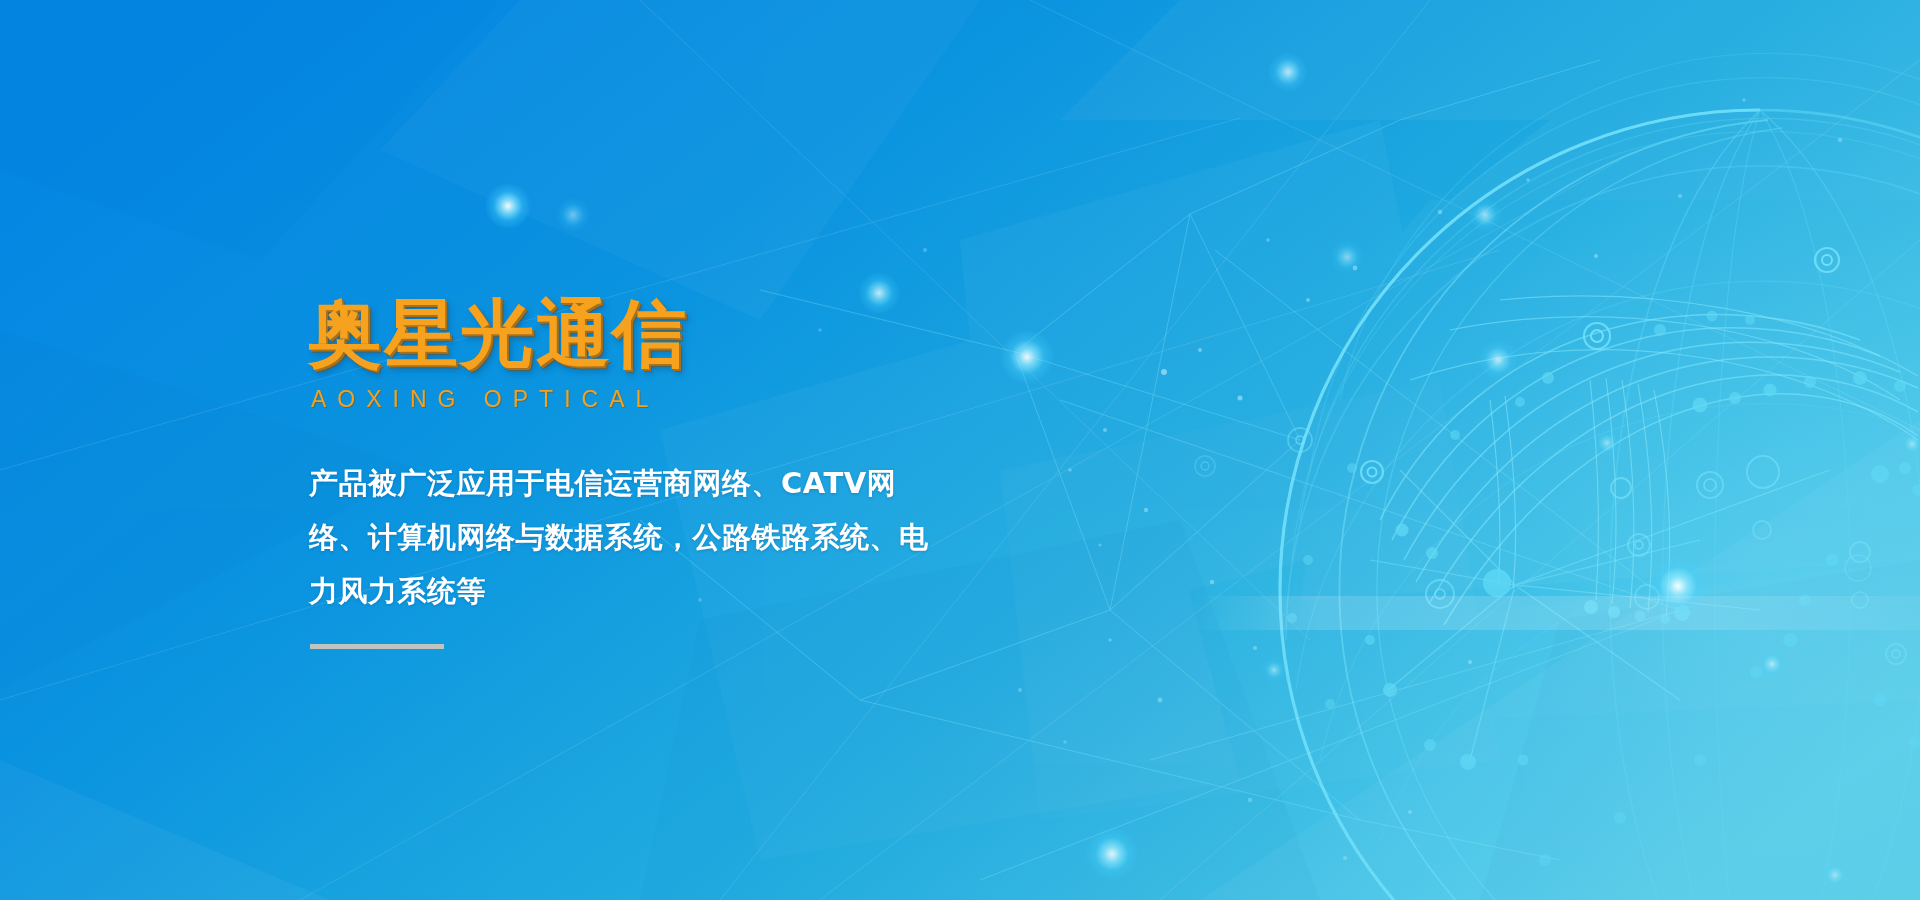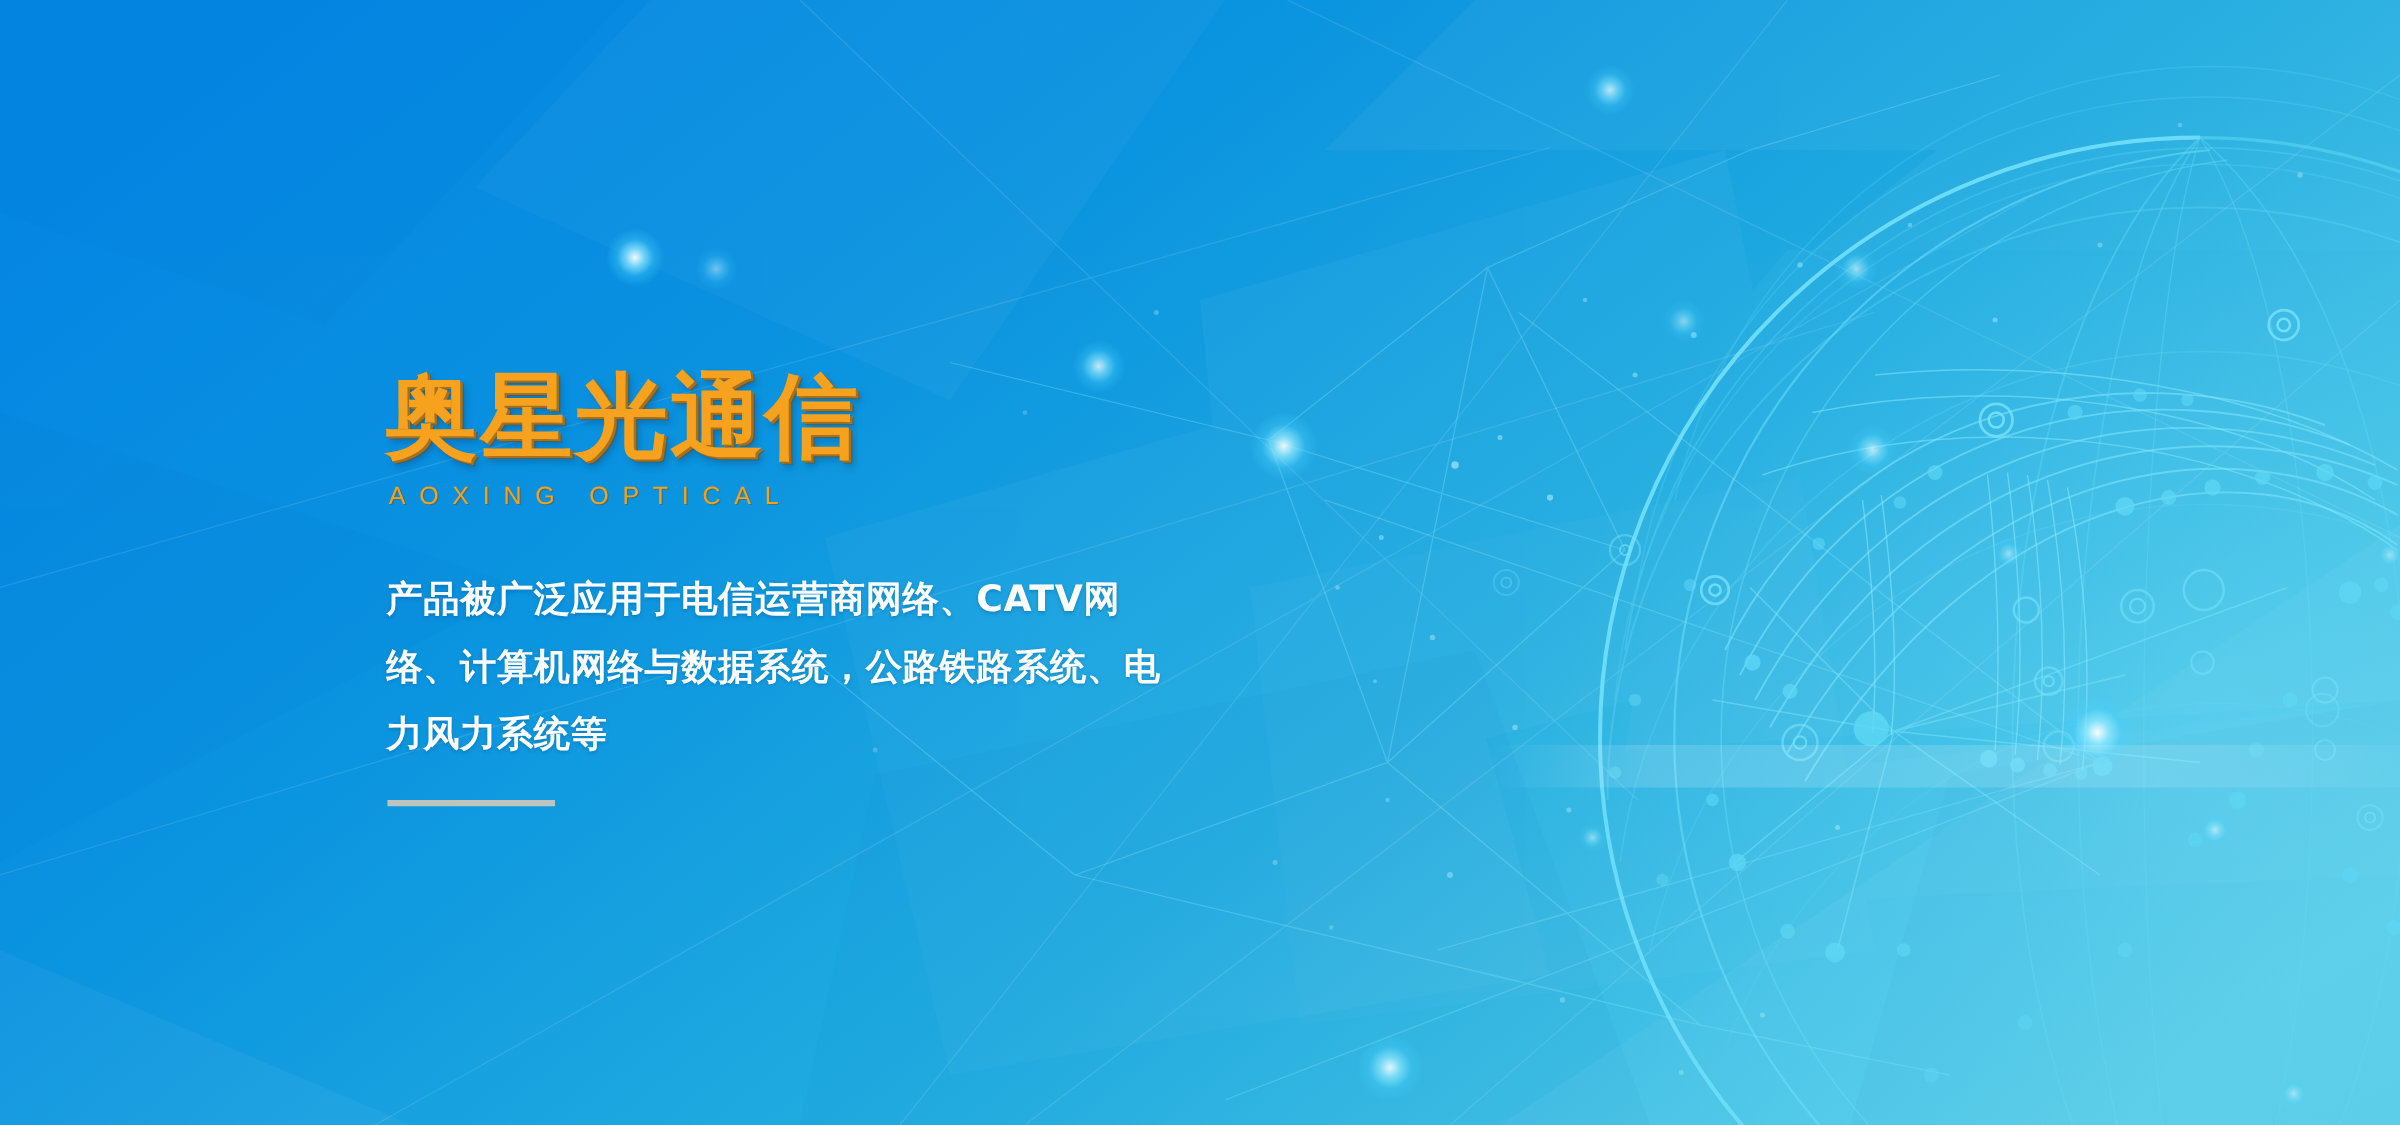--- a/index.html
+++ b/index.html
@@ -78,21 +78,21 @@
     text-shadow:
        2px 2px 0 #a8701a,
        3px 3px 0 rgba(120,74,12,0.55),
        4px 5px 6px rgba(10,60,110,0.35);
     margin: 0;
     white-space: nowrap;
   }
 
   #brand-subtitle {
     font-family: "Liberation Sans", "DejaVu Sans", sans-serif;
-    font-size: 20px;
+    font-size: 23px;
     font-weight: normal;
     color: #f5a11d;
     letter-spacing: 11px;
     margin: 16px 0 12px 3px;
     text-shadow: 1px 1px 0 rgba(120,74,12,0.45);
     white-space: nowrap;
   }
 
   #description {
     margin: 43px 0 0 1px;

